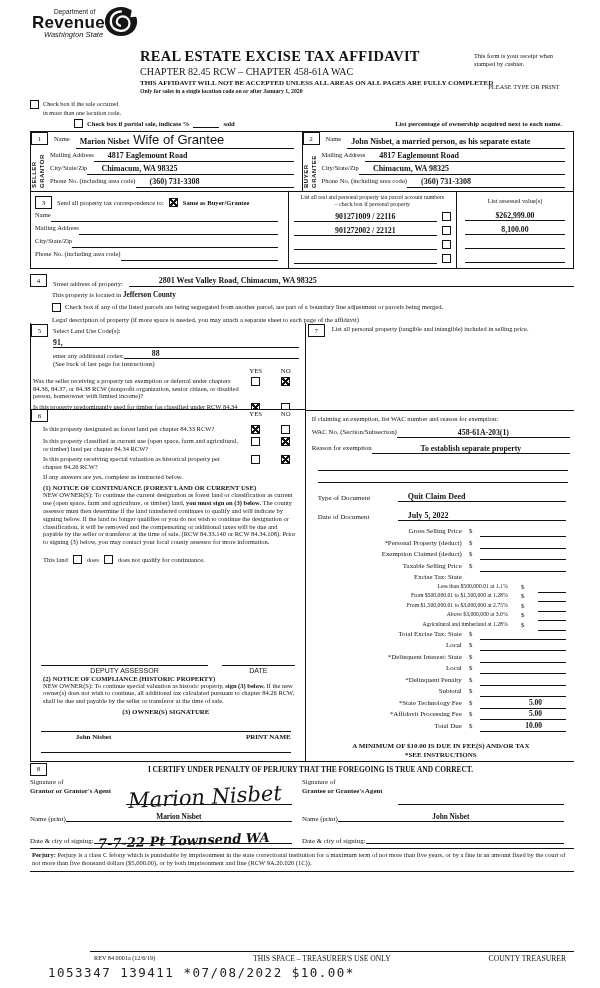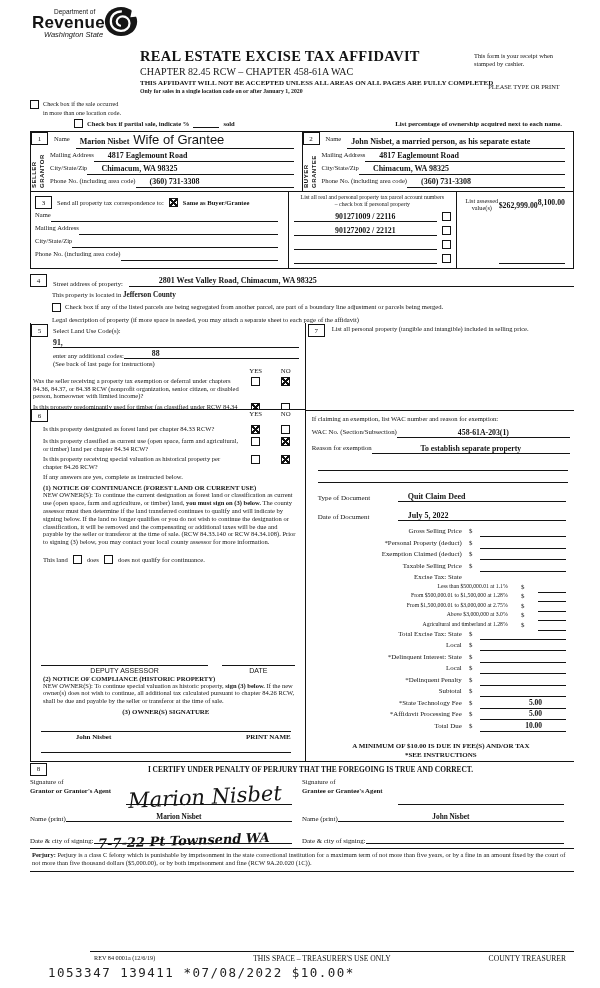--- a/index.html
+++ b/index.html
@@ -56,21 +56,21 @@
              font-family:"Liberation Sans",sans-serif;letter-spacing:.5px;line-height:7px}
   .frows{flex:1}
   .frow{display:flex;align-items:flex-end;margin-top:7px;padding-right:8px}
   .frow .lab{font-size:6.6px;margin-left:4px;white-space:nowrap}
   .frow .line{flex:1;border-bottom:1px solid #141414;padding:0 0 1px 14px;font-weight:bold;font-size:8px;line-height:9px;min-height:9px}
 
   .s3{display:flex;border-top:1px solid #141414}
   .s3a{width:47%;padding:2px 2px 4px 0}
   .s3a .top{display:flex;align-items:center;gap:5px;font-size:6.6px;margin:2px 0 2px 4px}
   .s3b{width:29%;border-left:1px solid #141414;border-right:1px solid #141414;padding:2px 5px 4px;display:flex;flex-direction:column}
-  .s3c{flex:1;padding:2px 8px 4px;display:flex;flex-direction:row}
+  .s3c{flex:1;padding:2px 8px 4px;display:flex;flex-direction:column}
   .colhead{font-size:5.8px;text-align:center;line-height:7px}
   .prcl{display:flex;align-items:flex-end;gap:5px;margin-top:4px}
   .prcl .pline{flex:1;border-bottom:1px solid #141414;text-align:center;font-weight:bold;font-size:7.8px;line-height:9px;min-height:9px}
   .aval{border-bottom:1px solid #141414;text-align:center;font-weight:bold;font-size:7.8px;line-height:9px;min-height:9px;margin-top:4px}
   .prcl .cb, .s3b .cb{margin-bottom:1px}
 
   
   .s4{margin-top:5px;font-size:6.6px}
   .s4r1{display:flex;align-items:flex-end;gap:6px}
   .s4r1 .line{flex:1;border-bottom:1px solid #141414;font-weight:bold;font-size:8px;padding:0 0 1px 30px;line-height:9px}

